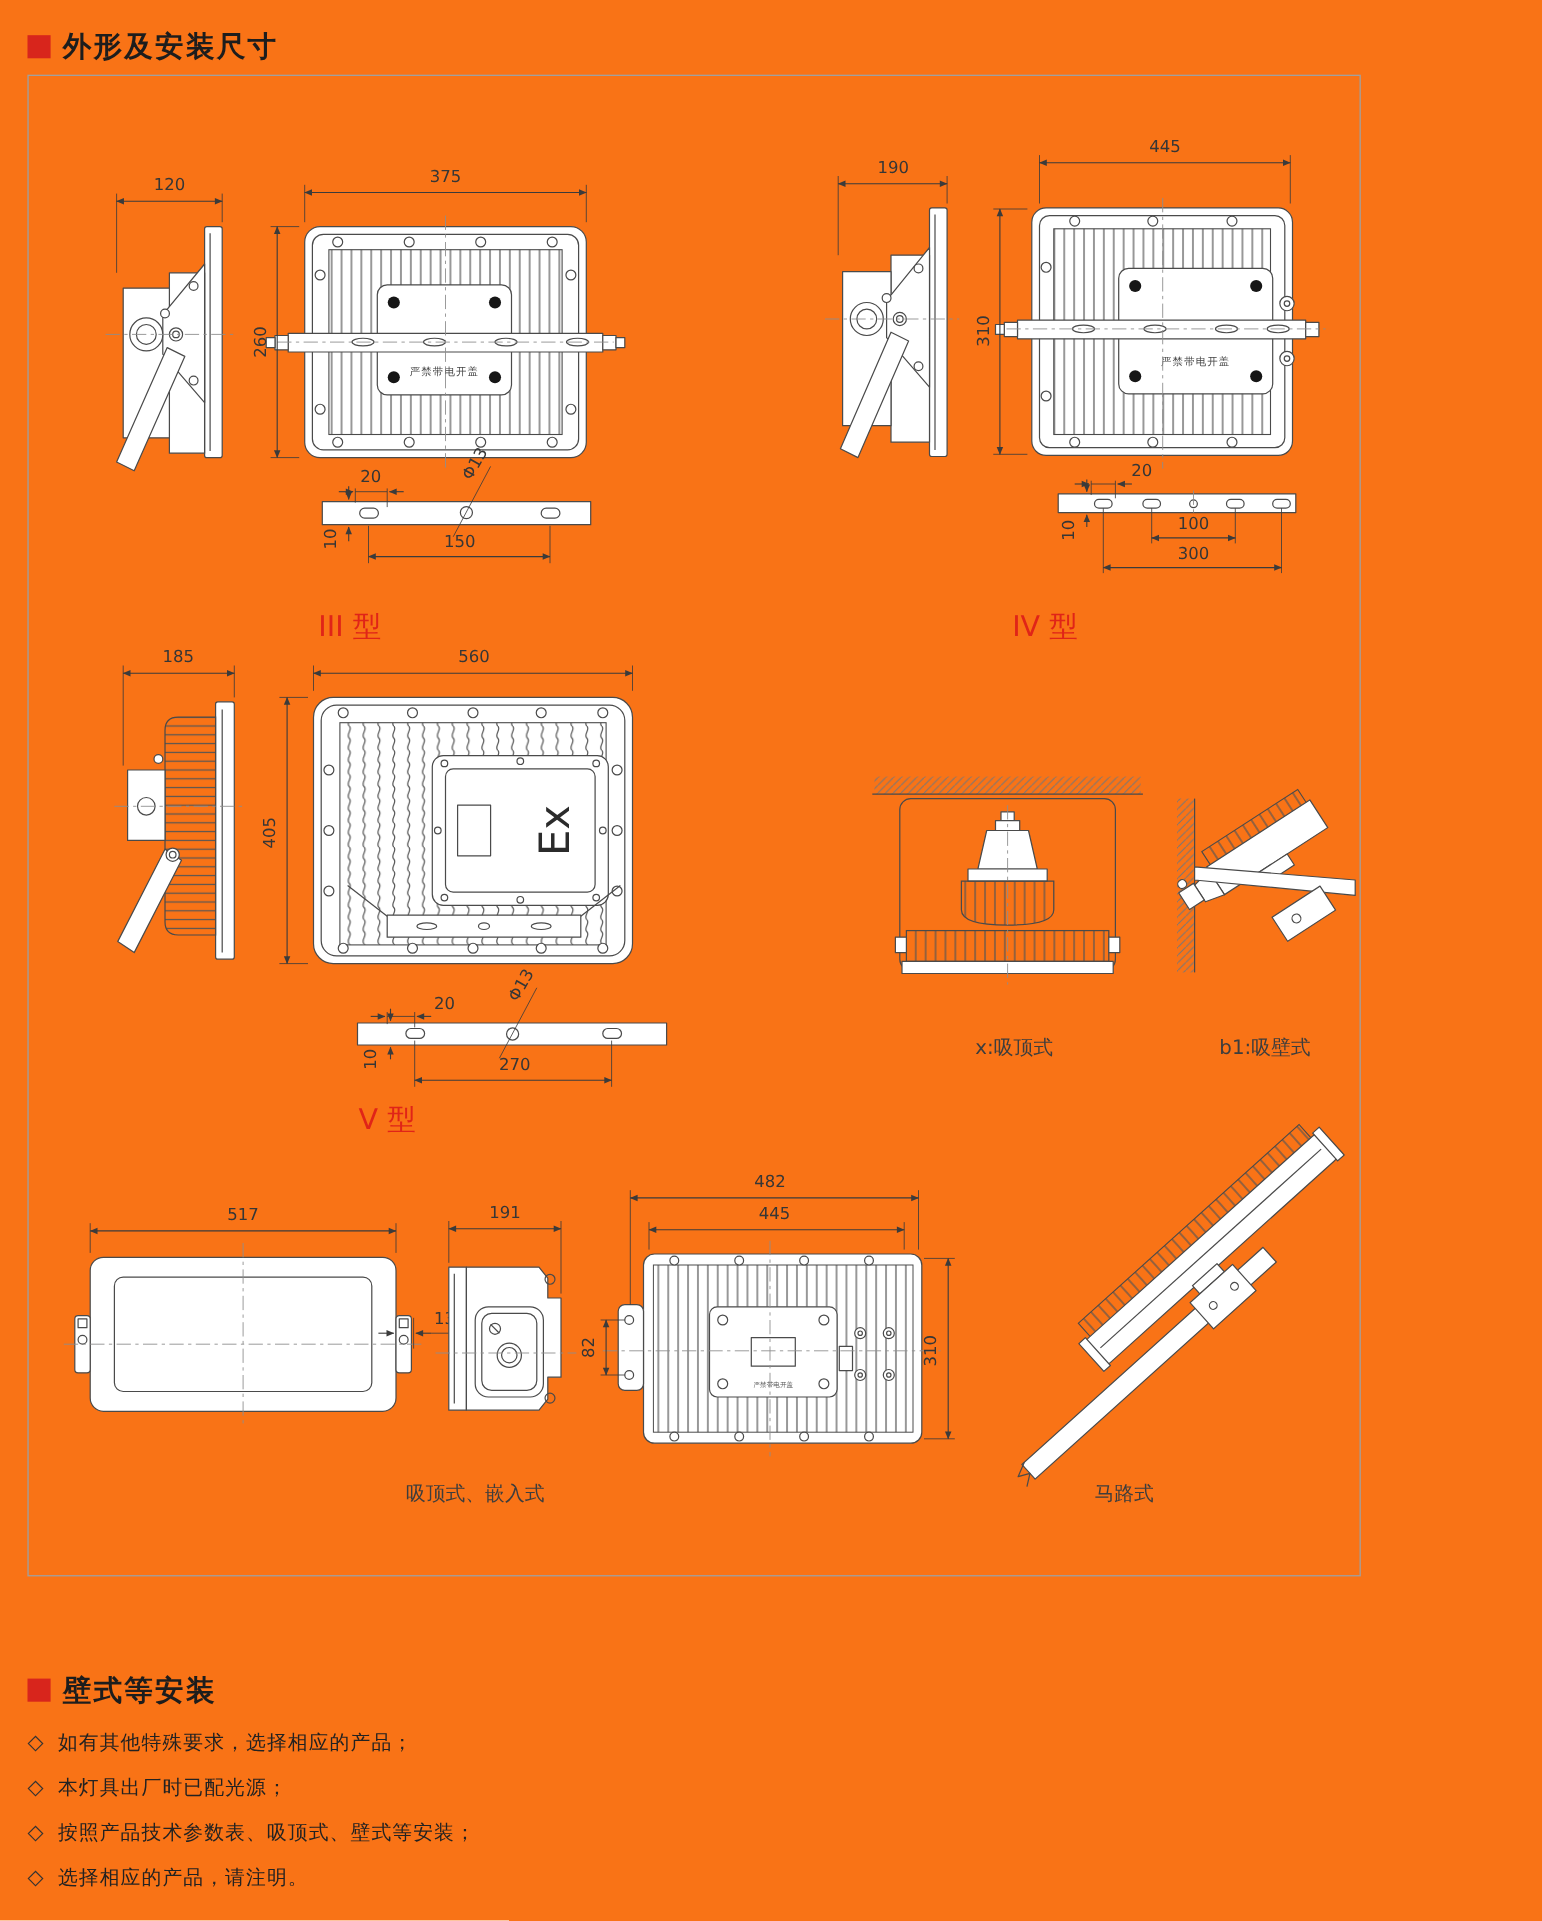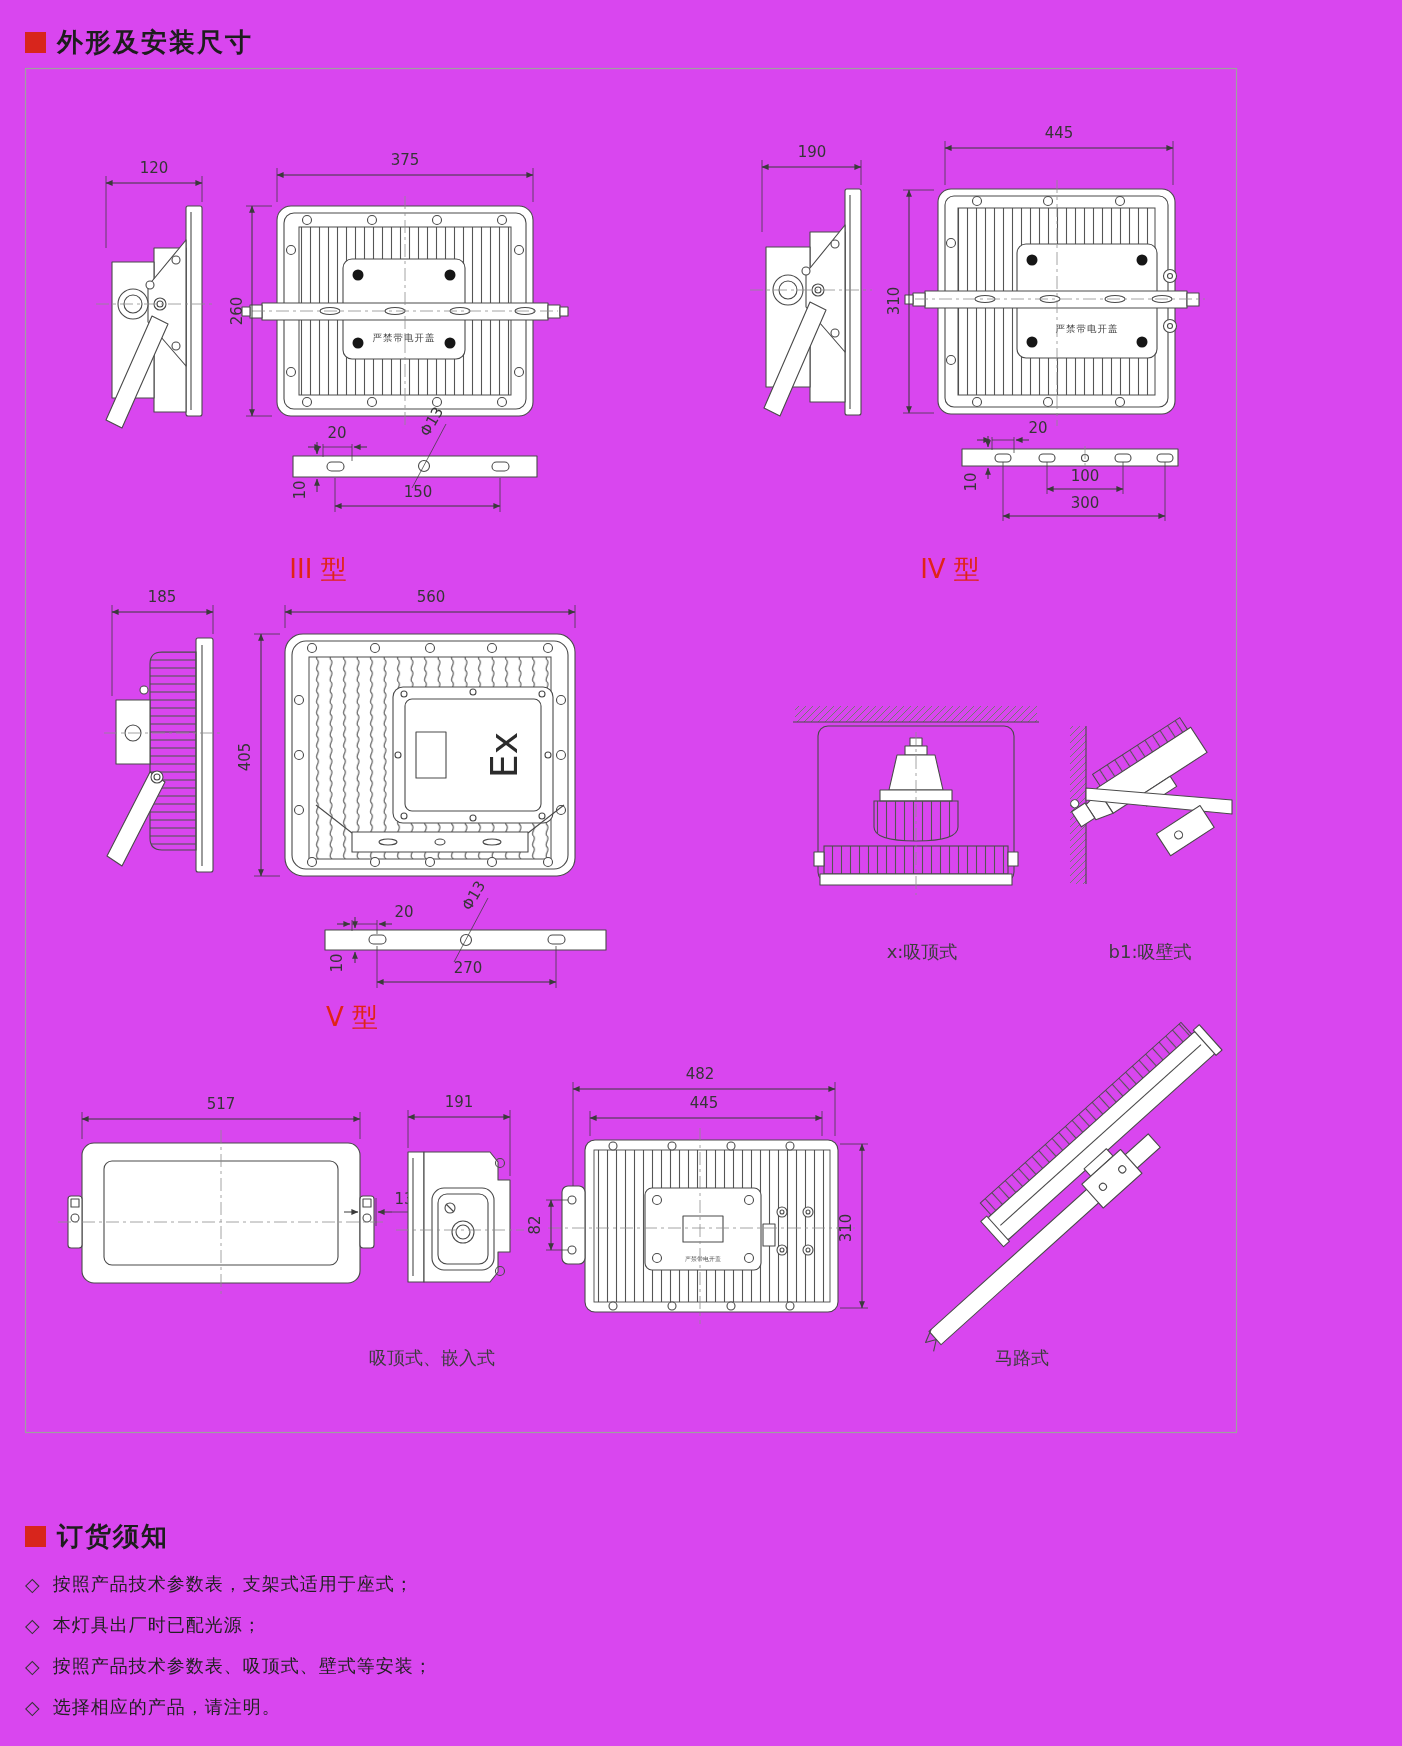--- a/index.html
+++ b/index.html
@@ -1,16 +1,16 @@
 <!DOCTYPE html>
 <html><head>
 <meta charset="utf-8">
 <style>
   html,body{margin:0;padding:0;background:#fff;}
-  .page{position:relative;width:1402px;height:1746px;background:#d946ef;overflow:hidden;
+  .page{position:relative;width:1402px;height:1746px;background:#f97316;overflow:hidden;
         font-family:"DejaVu Sans","Liberation Sans",sans-serif;}
   .sec-head{position:absolute;display:flex;align-items:center;gap:11px;}
   .red-sq{width:21px;height:21px;background:#d8251c;flex:0 0 auto;}
   .sec-title{font-size:26px;font-weight:bold;color:#1d1d1d;letter-spacing:2px;}
   .order-list{position:absolute;left:25px;top:1572px;width:900px;}
   .order-item{display:flex;align-items:center;margin-bottom:17px;font-size:18px;color:#222;letter-spacing:1px;}
   .diam{color:#333;font-size:19px;margin-right:12px;}
   svg.canvas{position:absolute;left:0;top:0;}
   svg .ln{fill:none;stroke:#4a4a4a;stroke-width:1.1;stroke-linejoin:round;}
   svg .lw{fill:#fff;stroke:#4a4a4a;stroke-width:1.1;stroke-linejoin:round;}
@@ -496,27 +496,27 @@
       <rect class="lw" x="224" y="-26" width="30" height="10"></rect>
       <rect class="lw" x="212" y="-16" width="52" height="32"></rect>
       <circle class="ln" cx="226" cy="0" r="3.5"></circle>
         <circle class="ln" cx="252" cy="0" r="3.5"></circle>
     </g>
     <text class="gl" x="1022" y="1364">马路式</text>
   </svg>
 
   <div class="sec-head" style="left:25px;top:1519px">
     <span class="red-sq"></span>
-    <span class="sec-title">订货须知</span>
+    <span class="sec-title">壁式等安装</span>
   </div>
 
   <div class="order-list">
     <div class="order-item">
       <span class="diam">◇</span>
-      <span>按照产品技术参数表，支架式适用于座式；</span>
+      <span>如有其他特殊要求，选择相应的产品；</span>
     </div>
     <div class="order-item">
       <span class="diam">◇</span>
       <span>本灯具出厂时已配光源；</span>
     </div>
     <div class="order-item">
       <span class="diam">◇</span>
       <span>按照产品技术参数表、吸顶式、壁式等安装；</span>
     </div>
     <div class="order-item">

